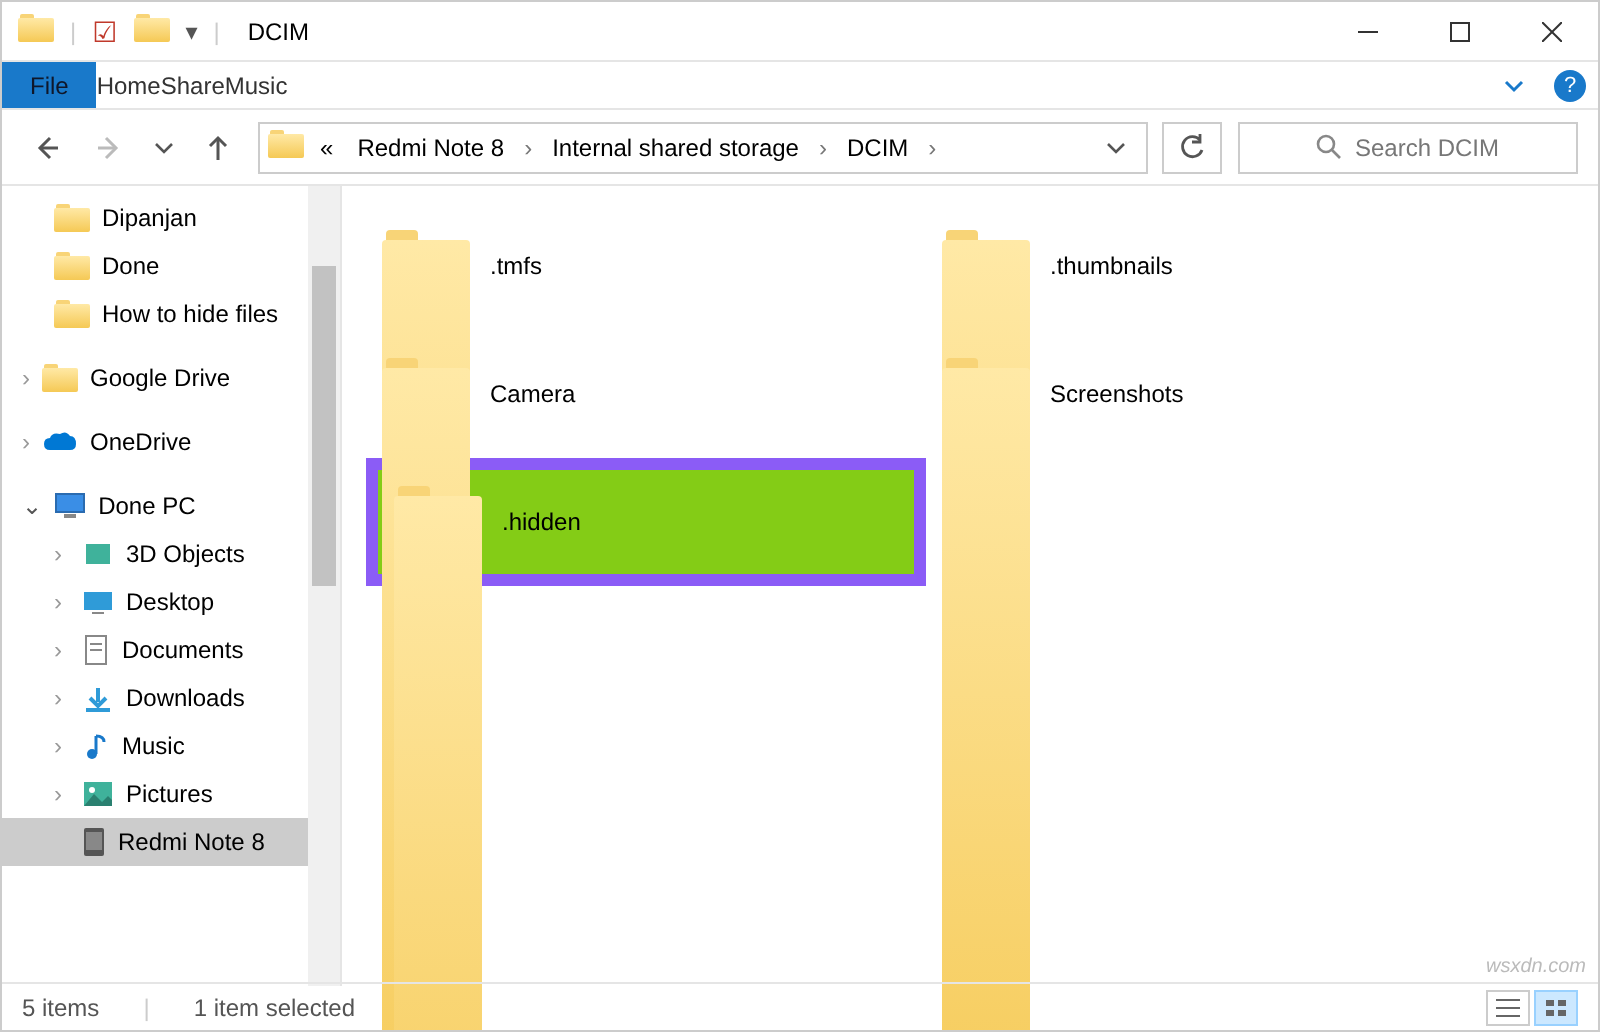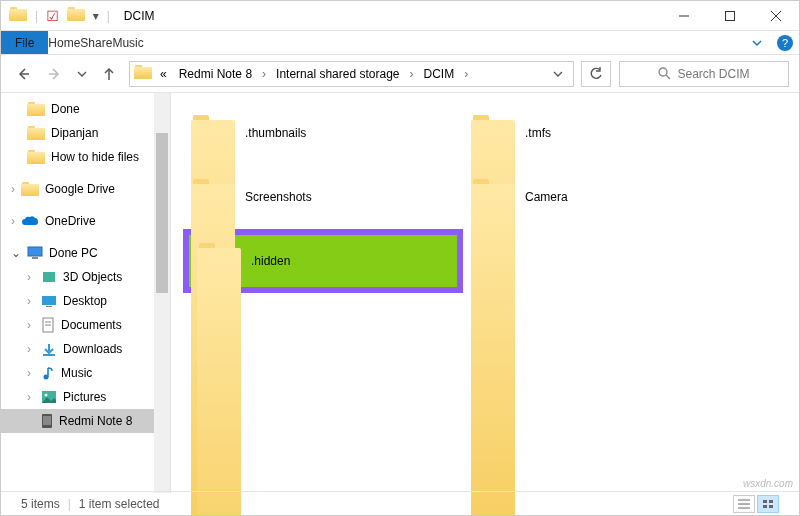--- a/index.html
+++ b/index.html
@@ -37,21 +37,21 @@
   .content { flex:1; position:relative; padding:8px 0 0 12px; }
   .items { display:flex; flex-wrap:wrap; align-content:flex-start; gap:0; }
   .item { width:280px; height:64px; display:flex; align-items:center; padding:4px 8px; gap:10px; }
   .item.selected { background:#84cc16; border:6px solid #8b5cf6; }
   .folder-ico { width:44px; height:36px; position:relative; }
   .folder-ico .tab { position:absolute; top:0; left:2px; width:16px; height:6px; background:#f8d477; border-radius:2px 2px 0 0; }
   .folder-ico .body { position:absolute; top:5px; left:0; right:0; bottom:0; background:linear-gradient(#ffe9a6,#f5c955); border-radius:2px; }
   .small-folder { width:18px; height:14px; position:relative; display:inline-block; }
   .small-folder .t { position:absolute; top:0; left:1px; width:7px; height:3px; background:#f8d477; border-radius:1px 1px 0 0; }
   .small-folder .b { position:absolute; top:2px; left:0; right:0; bottom:0; background:linear-gradient(#ffe9a6,#f5c955); border-radius:1px; }
-  .statusbar { position:absolute; left:0; right:0; bottom:0; height:24px; border-top:1px solid #e5e5e5; display:flex; align-items:center; padding:0 20px; gap:8px; color:#555; }
+  .statusbar { position:absolute; left:0; right:0; bottom:0; height:24px; border-top:1px solid #e5e5e5; display:flex; align-items:center; padding:0 10px; gap:22px; color:#555; }
   .statusbar .right { margin-left:auto; display:flex; gap:2px; }
   .view-btn { width:22px; height:18px; border:1px solid #ccc; display:flex; align-items:center; justify-content:center; }
   .watermark { position:absolute; right:6px; bottom:26px; font-size:10px; color:#bbb;font-style:italic; }
   svg { display:block; }
 </style>
 </head>
 <body>
 
 <div class="titlebar">
   <div class="qat">
@@ -155,28 +155,28 @@
 
 <div class="body">
 
   <div class="navpane">
     <div class="tree">
       <div class="tree-item">
           <span class="small-folder">
             <span class="t"></span>
             <span class="b"></span>
           </span>
-          <span>Done</span>
+          <span>Dipanjan</span>
         </div>
       <div class="tree-item">
           <span class="small-folder">
             <span class="t"></span>
             <span class="b"></span>
           </span>
-          <span>Dipanjan</span>
+          <span>Done</span>
         </div>
       <div class="tree-item">
           <span class="small-folder">
             <span class="t"></span>
             <span class="b"></span>
           </span>
           <span>How to hide files</span>
         </div>
       <div class="tree-gap"></div>
       <div class="tree-item root">
@@ -289,42 +289,42 @@
       </div>
   </div>
 
   <div class="content">
     <div class="items" id="content-items">
         <div class="item">
           <div class="folder-ico">
             <div class="tab"></div>
             <div class="body"></div>
           </div>
+          <span>.tmfs</span>
+        </div>
+        <div class="item">
+          <div class="folder-ico">
+            <div class="tab"></div>
+            <div class="body"></div>
+          </div>
           <span>.thumbnails</span>
         </div>
         <div class="item">
           <div class="folder-ico">
             <div class="tab"></div>
             <div class="body"></div>
           </div>
-          <span>.tmfs</span>
+          <span>Camera</span>
         </div>
         <div class="item">
           <div class="folder-ico">
             <div class="tab"></div>
             <div class="body"></div>
           </div>
           <span>Screenshots</span>
-        </div>
-        <div class="item">
-          <div class="folder-ico">
-            <div class="tab"></div>
-            <div class="body"></div>
-          </div>
-          <span>Camera</span>
         </div>
         <div class="item selected">
           <div class="folder-ico">
             <div class="tab"></div>
             <div class="body"></div>
           </div>
           <span>.hidden</span>
         </div>
       </div>
   </div>

